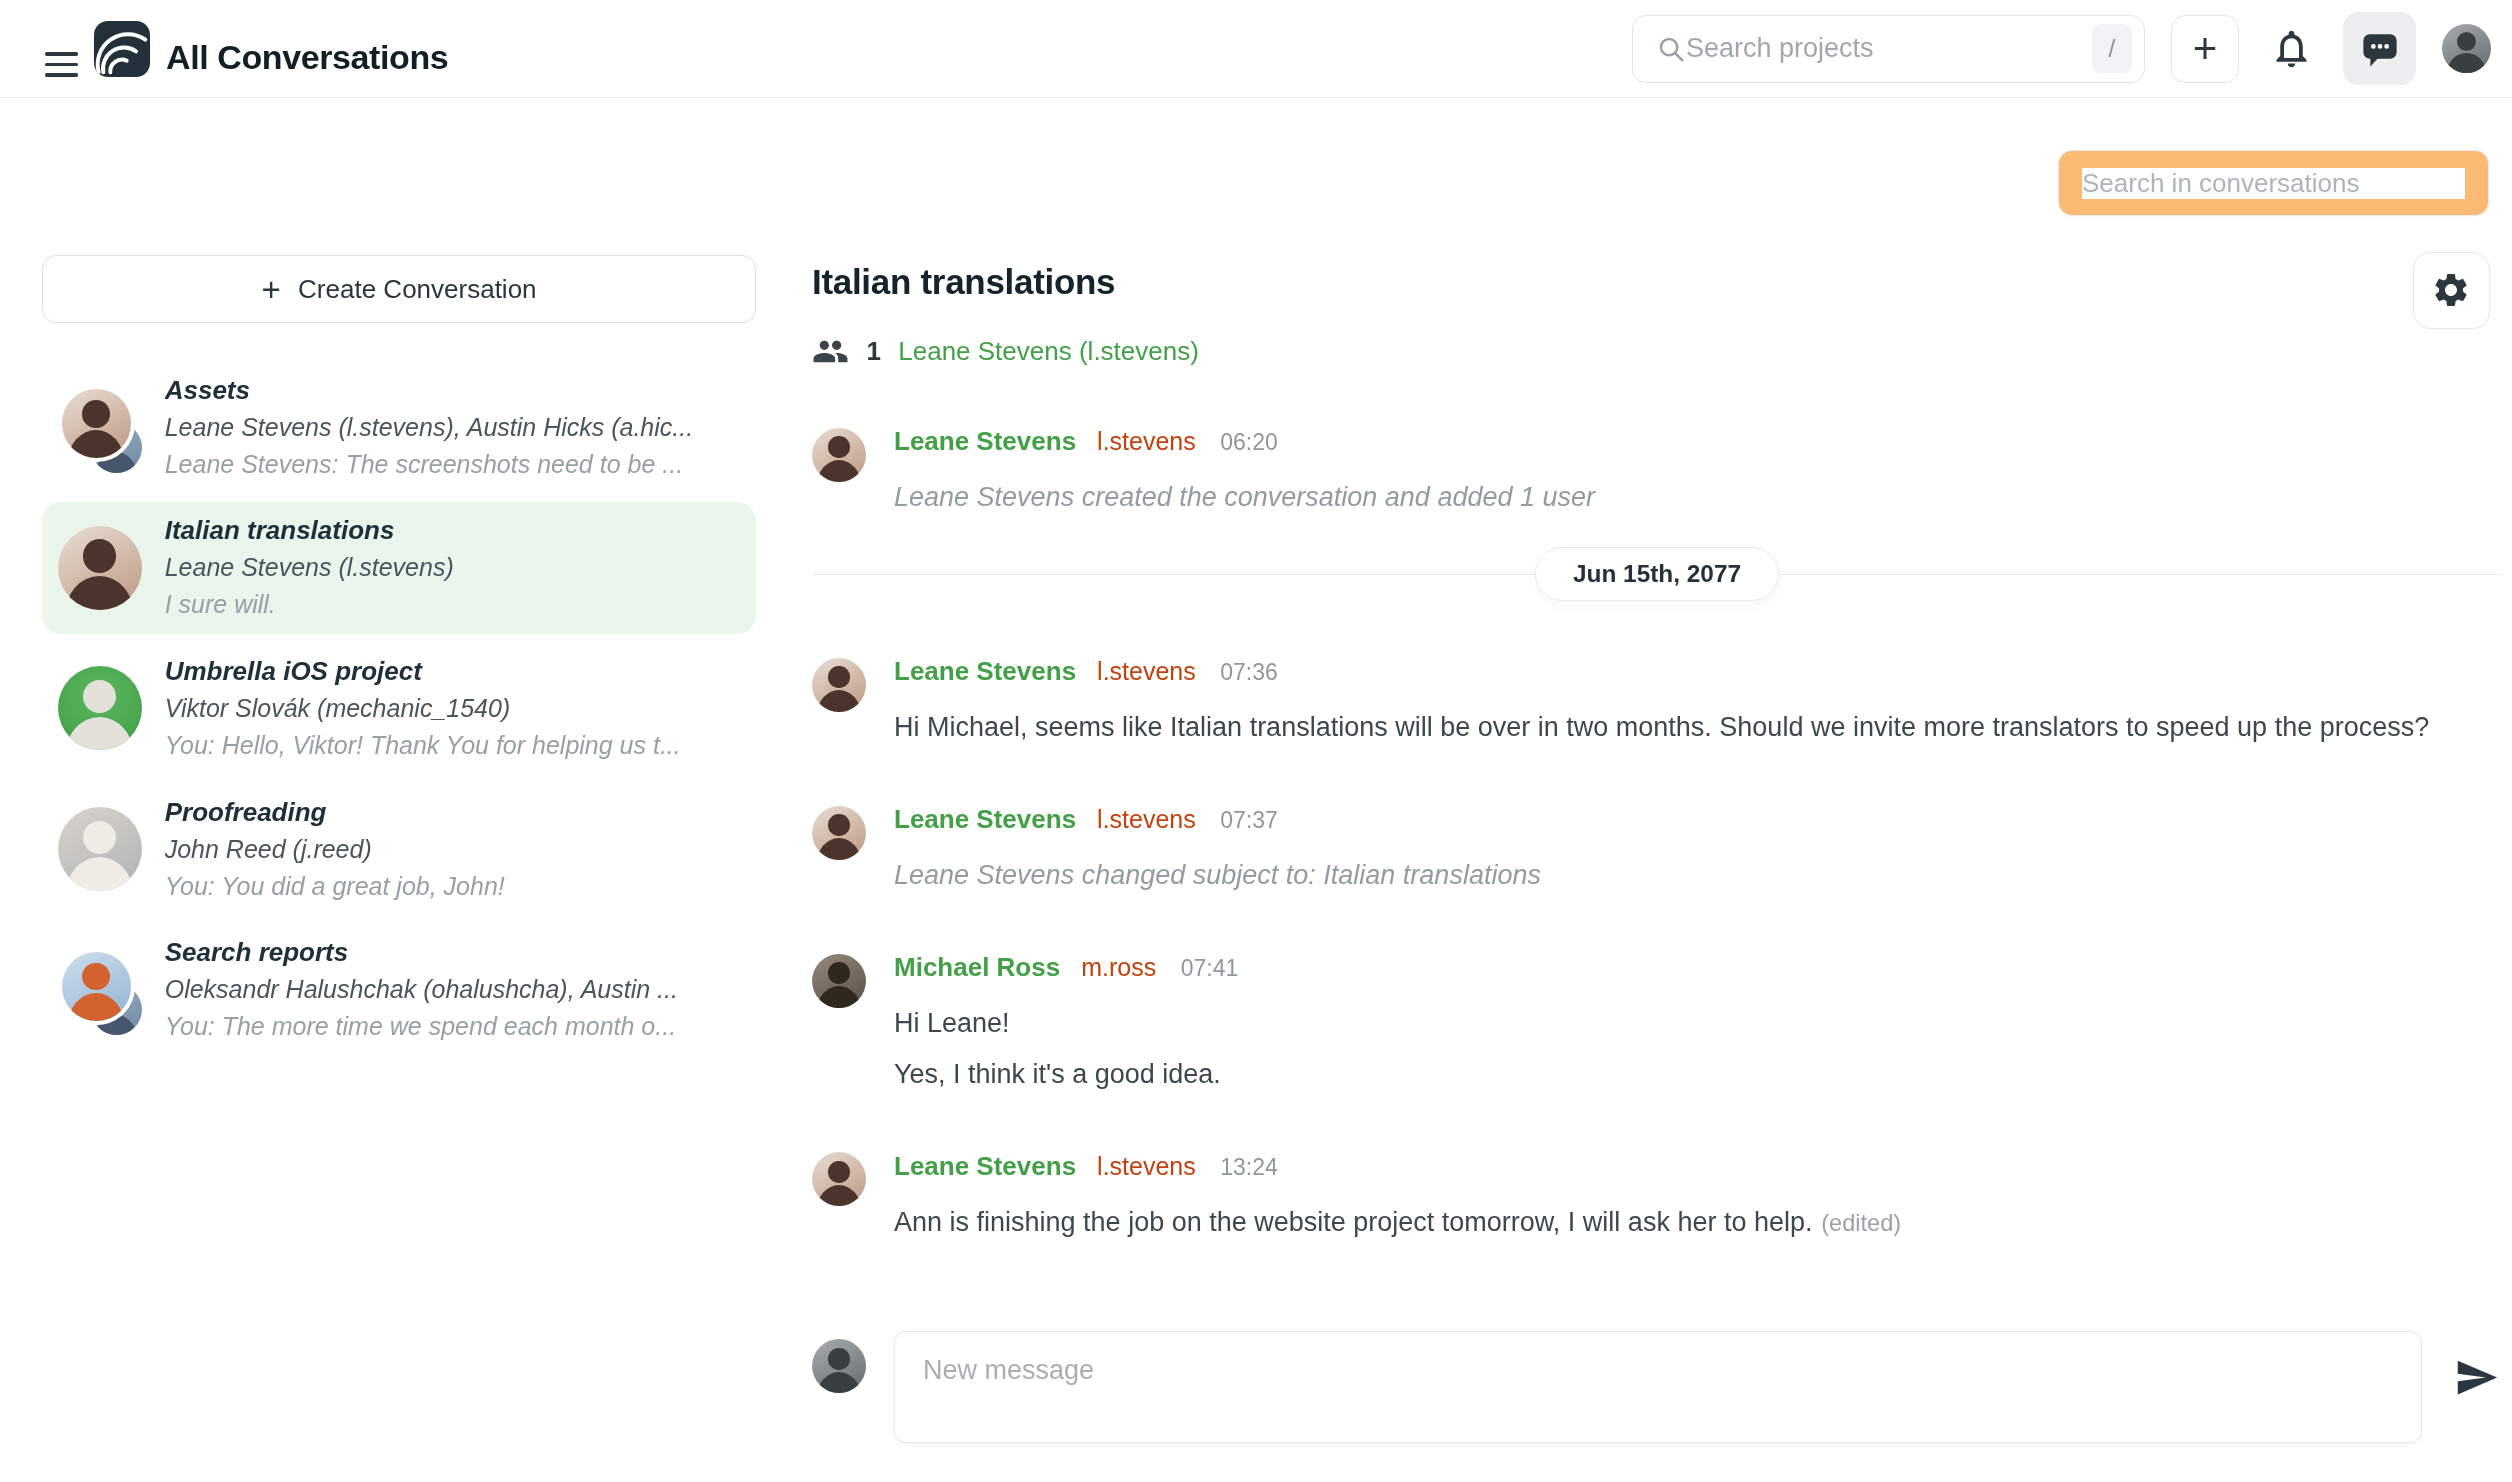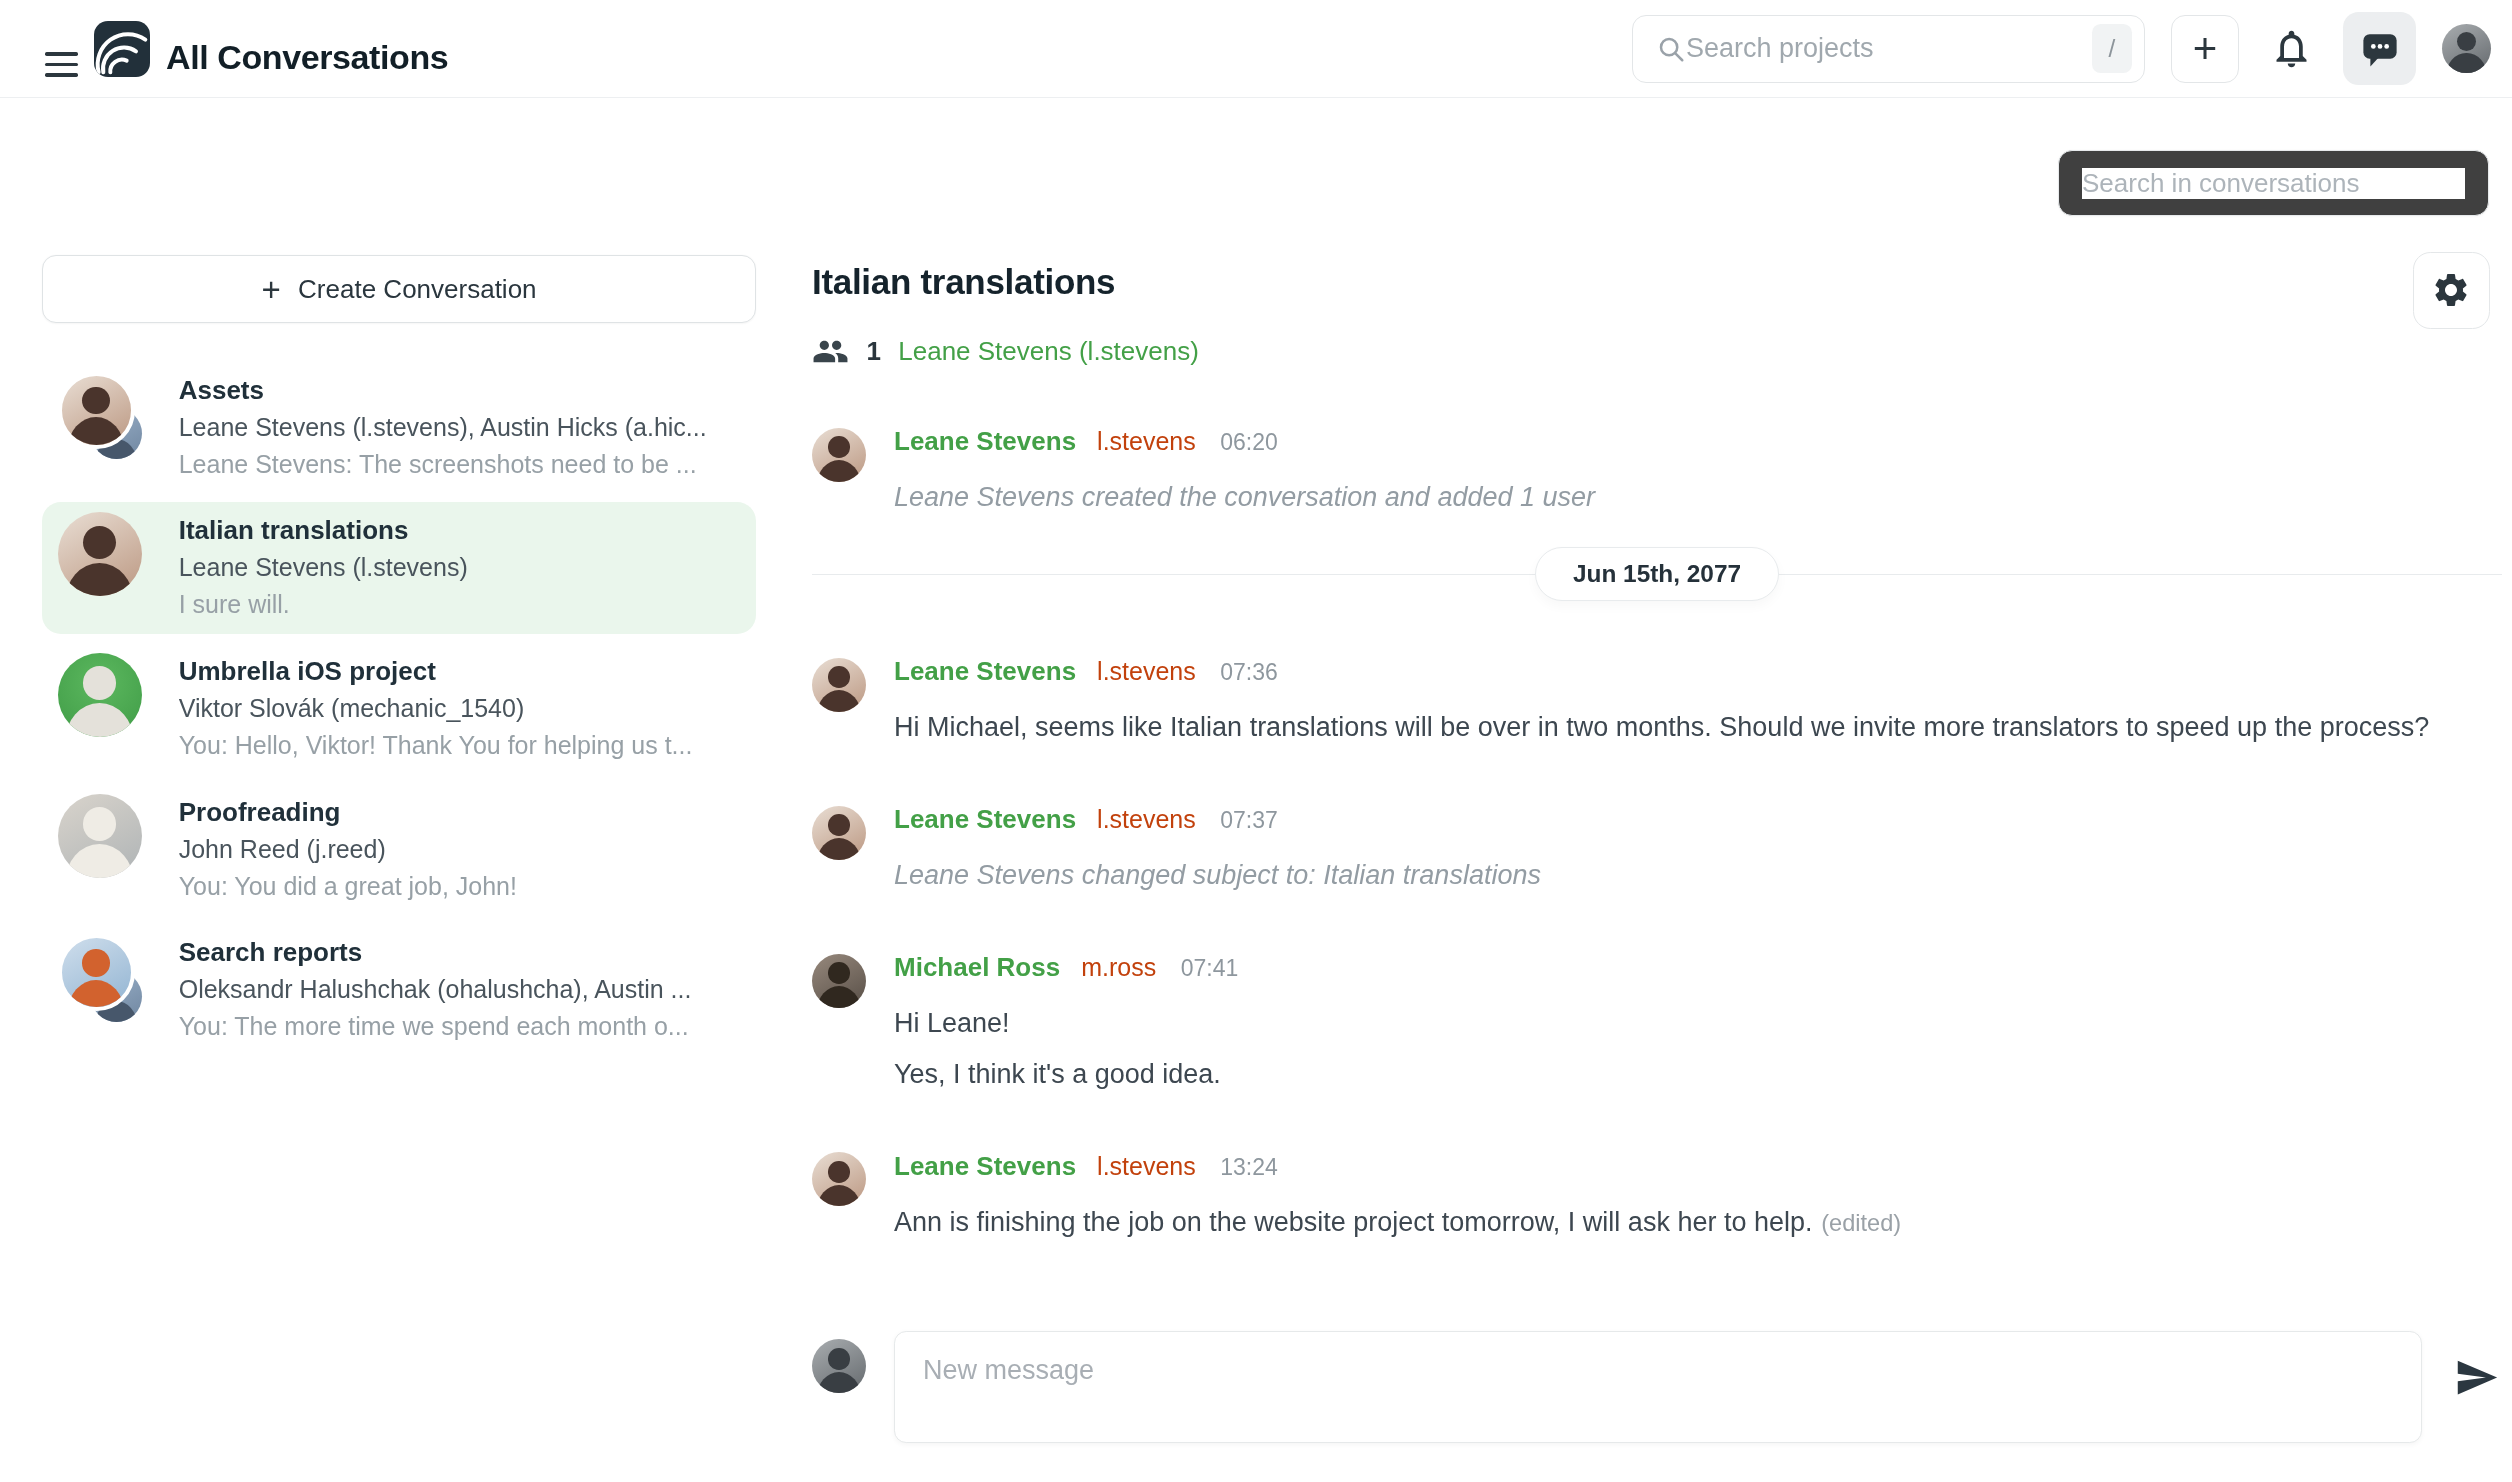--- a/index.html
+++ b/index.html
@@ -53,36 +53,36 @@
   .avatar--viktor    { background:radial-gradient(circle at 50% 35%,#5cb85f,#3f9b46); color:#e4e1da; }
   .avatar--john      { background:linear-gradient(150deg,#d9d4cc,#aeb3b5); color:#efece5; }
   .avatar--oleksandr { background:linear-gradient(150deg,#cfdeec,#92b4d2); color:#d2622e; }
   .avatar--michael   { background:linear-gradient(150deg,#97897d,#574e46); color:#30281f; }
   .avatar--user      { background:linear-gradient(150deg,#a9adb0,#64696d); color:#393e43; }
   .avatar--back      { background:linear-gradient(150deg,#9eb4cc,#6f86a0); color:#47576b; }
 
   
   .search-conversations {
     position:absolute; top:150px; right:23px; width:431px; height:66px;
-    border:1.7px solid #e7eaec; border-radius:14px; background:#404040;
+    border:1.7px solid #e7eaec; border-radius:14px; background:#fdba74;
     display:flex; align-items:center; padding:0 23px; box-shadow:0 0.9px 2.6px rgba(0,0,0,0.03);
   }
   .search-conversations input { width:100%; border:none; outline:none; font:inherit; font-size:26px; color:#3d4750; }
   .search-conversations input::placeholder { color:#adb4ba; }
 
   
   .sidebar { position:absolute; left:42px; top:255px; width:714px; }
   .create-btn {
     width:100%; height:68px; background:#fff; border:1.7px solid #dfe3e5; border-radius:14px;
     display:flex; align-items:center; justify-content:center; gap:17.4px;
     font-size:26px; color:#2a363e; cursor:pointer; box-shadow:0 0.9px 1.7px rgba(0,0,0,0.04);
   }
   .create-btn .plus-glyph { font-size:33px; color:#2c373e; line-height:1; }
   .conv-list { margin-top:38px; display:flex; flex-direction:column; gap:8.7px; }
-  .conv-item { display:flex; align-items:flex-start; gap:37px; padding:10.5px 15.7px; border-radius:19px; cursor:pointer; }
+  .conv-item { display:flex; align-items:center; gap:23px; padding:10.5px 15.7px; border-radius:19px; cursor:pointer;font-style:italic; }
   .conv-item.selected { background:#eaf6ec; }
   .conv-avatar { width:84px; height:84px; flex:none; position:relative; }
   .conv-avatar .main { position:relative; z-index:1; width:84px; height:84px; }
   .conv-avatar .back { display:none; }
   .conv-avatar.stacked .main { width:77px; height:77px; border:4.4px solid #fff; }
   .conv-avatar.stacked .back { display:block; position:absolute; right:0; bottom:-3.5px; width:51px; height:51px; z-index:0; }
   .conv-text { flex:1; min-width:0; }
   .conv-title   { font-size:26px; font-weight:700; color:#20303a; line-height:37px; white-space:nowrap; overflow:hidden; }
   .conv-members { font-size:25px; color:#49545c; line-height:37px; white-space:nowrap; overflow:hidden; }
   .conv-preview { font-size:25px; color:#97a0a6; line-height:37px; white-space:nowrap; overflow:hidden; }

